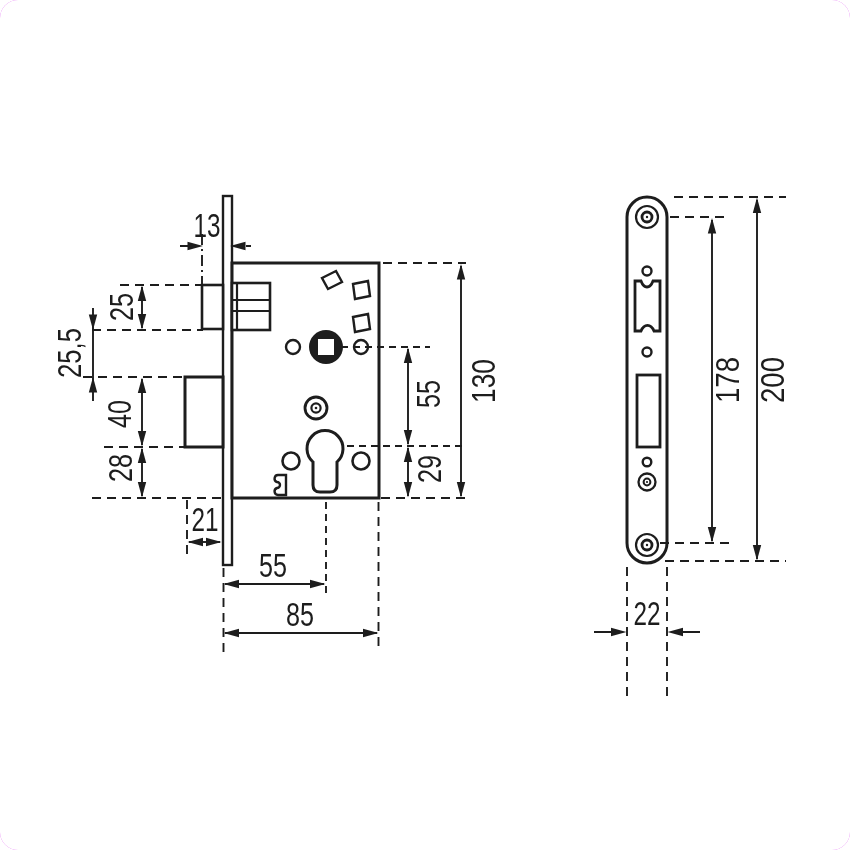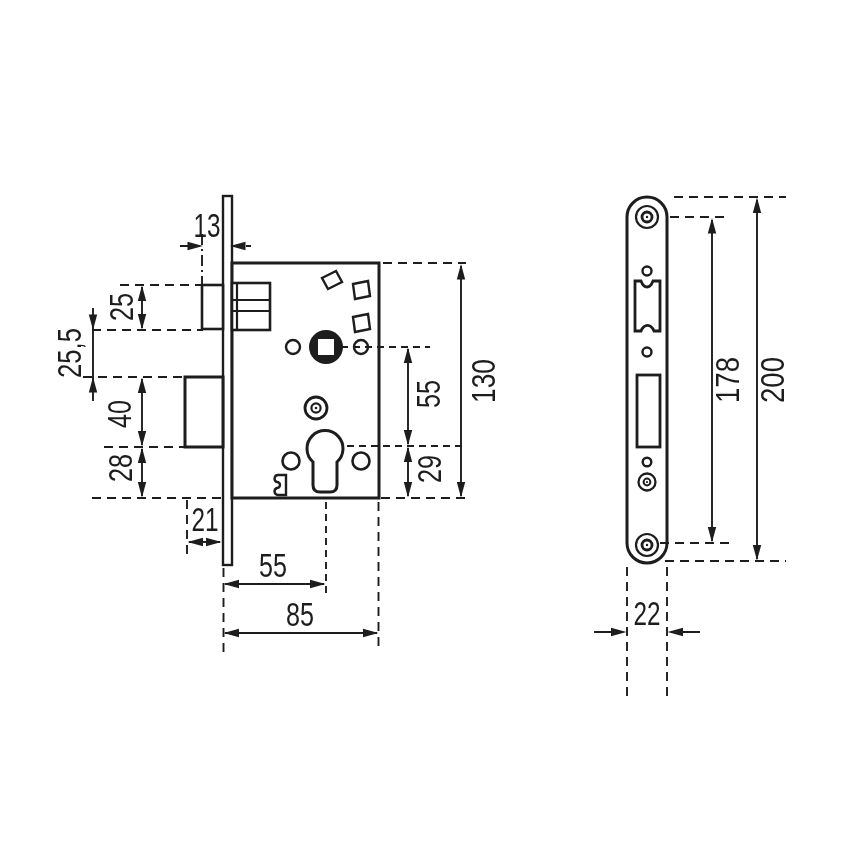--- a/index.html
+++ b/index.html
@@ -1,17 +1,17 @@
 <!DOCTYPE html>
 <html><head>
 <meta charset="utf-8">
 <style>
   html,body{margin:0;padding:0;background:#ffffff;}
   .page{position:relative;width:850px;height:850px;background:#d946ef;overflow:hidden;
-        font-family:"Liberation Sans", sans-serif;}
+        font-family:"Liberation Sans", sans-serif;border-radius:18px;}
   .page svg{position:absolute;left:0;top:0;}
   text.dim{font-family:"Liberation Sans", sans-serif;font-size:33px;fill:#1d1d1d;}
 </style>
 </head>
 <body>
 
 <div class="page">
 <svg width="850" height="850" viewBox="0 0 850 850">
   <rect x="0" y="0" width="850" height="850" fill="#ffffff"></rect>
 

